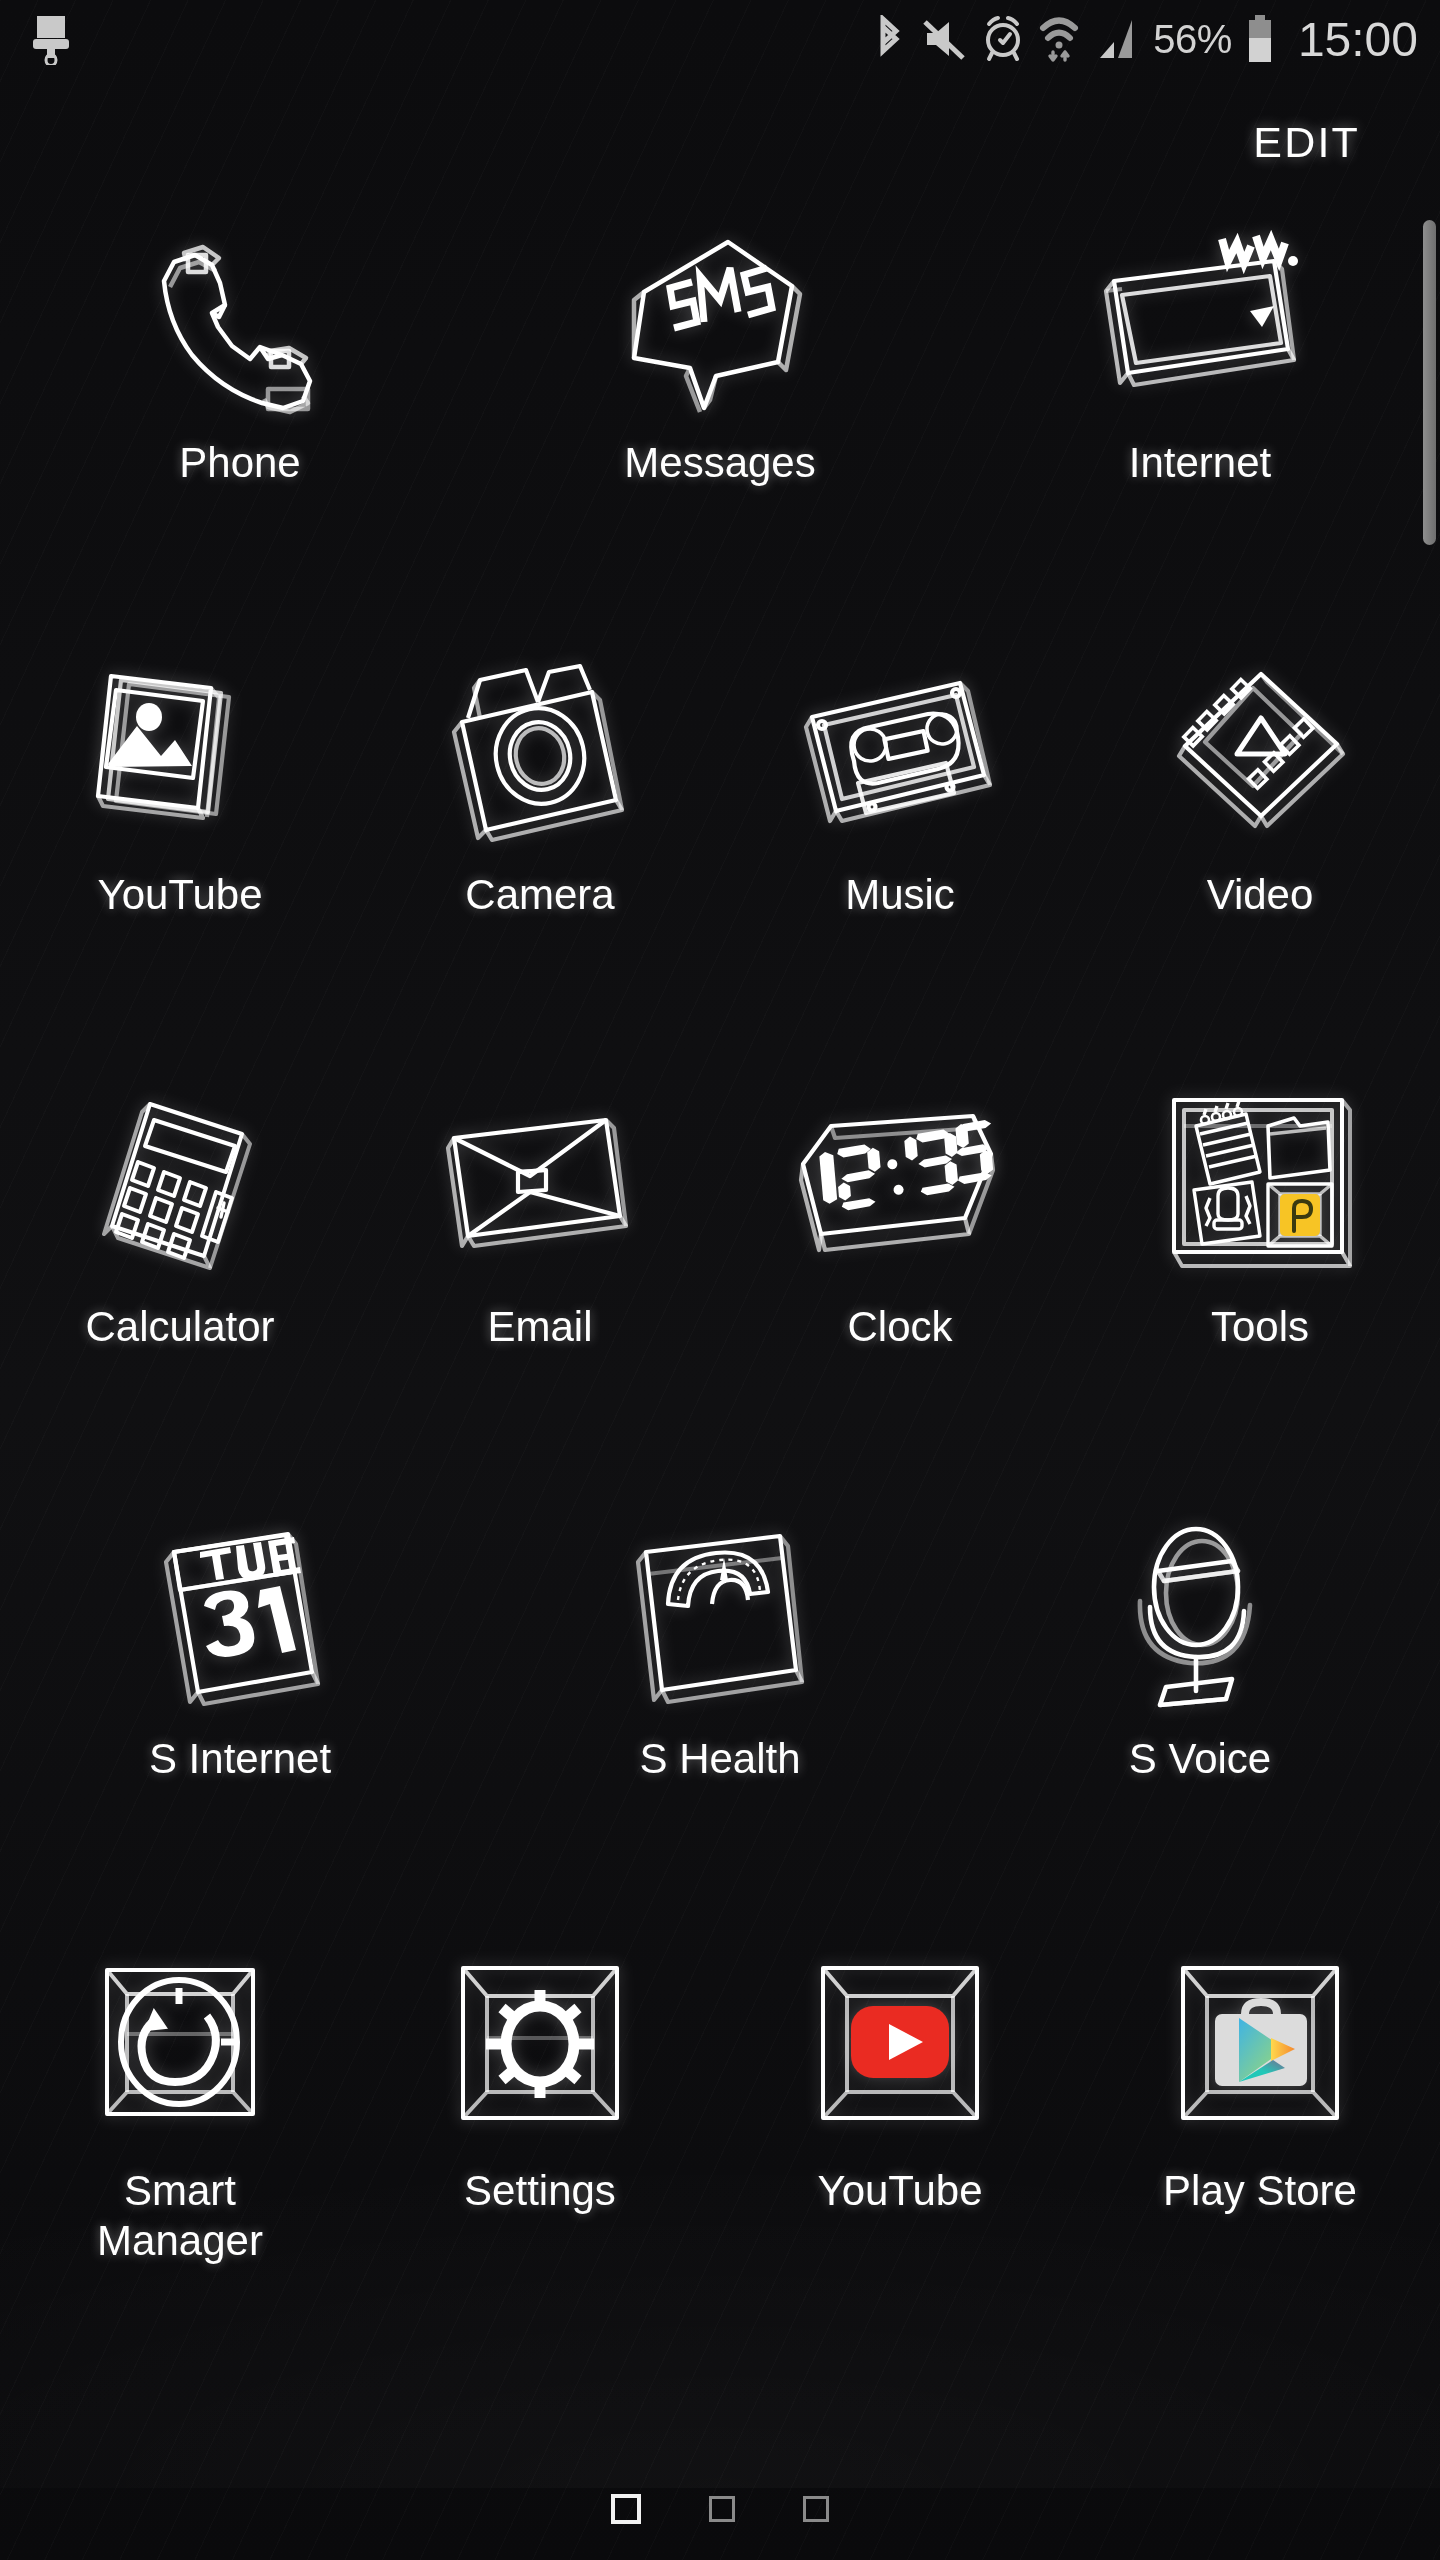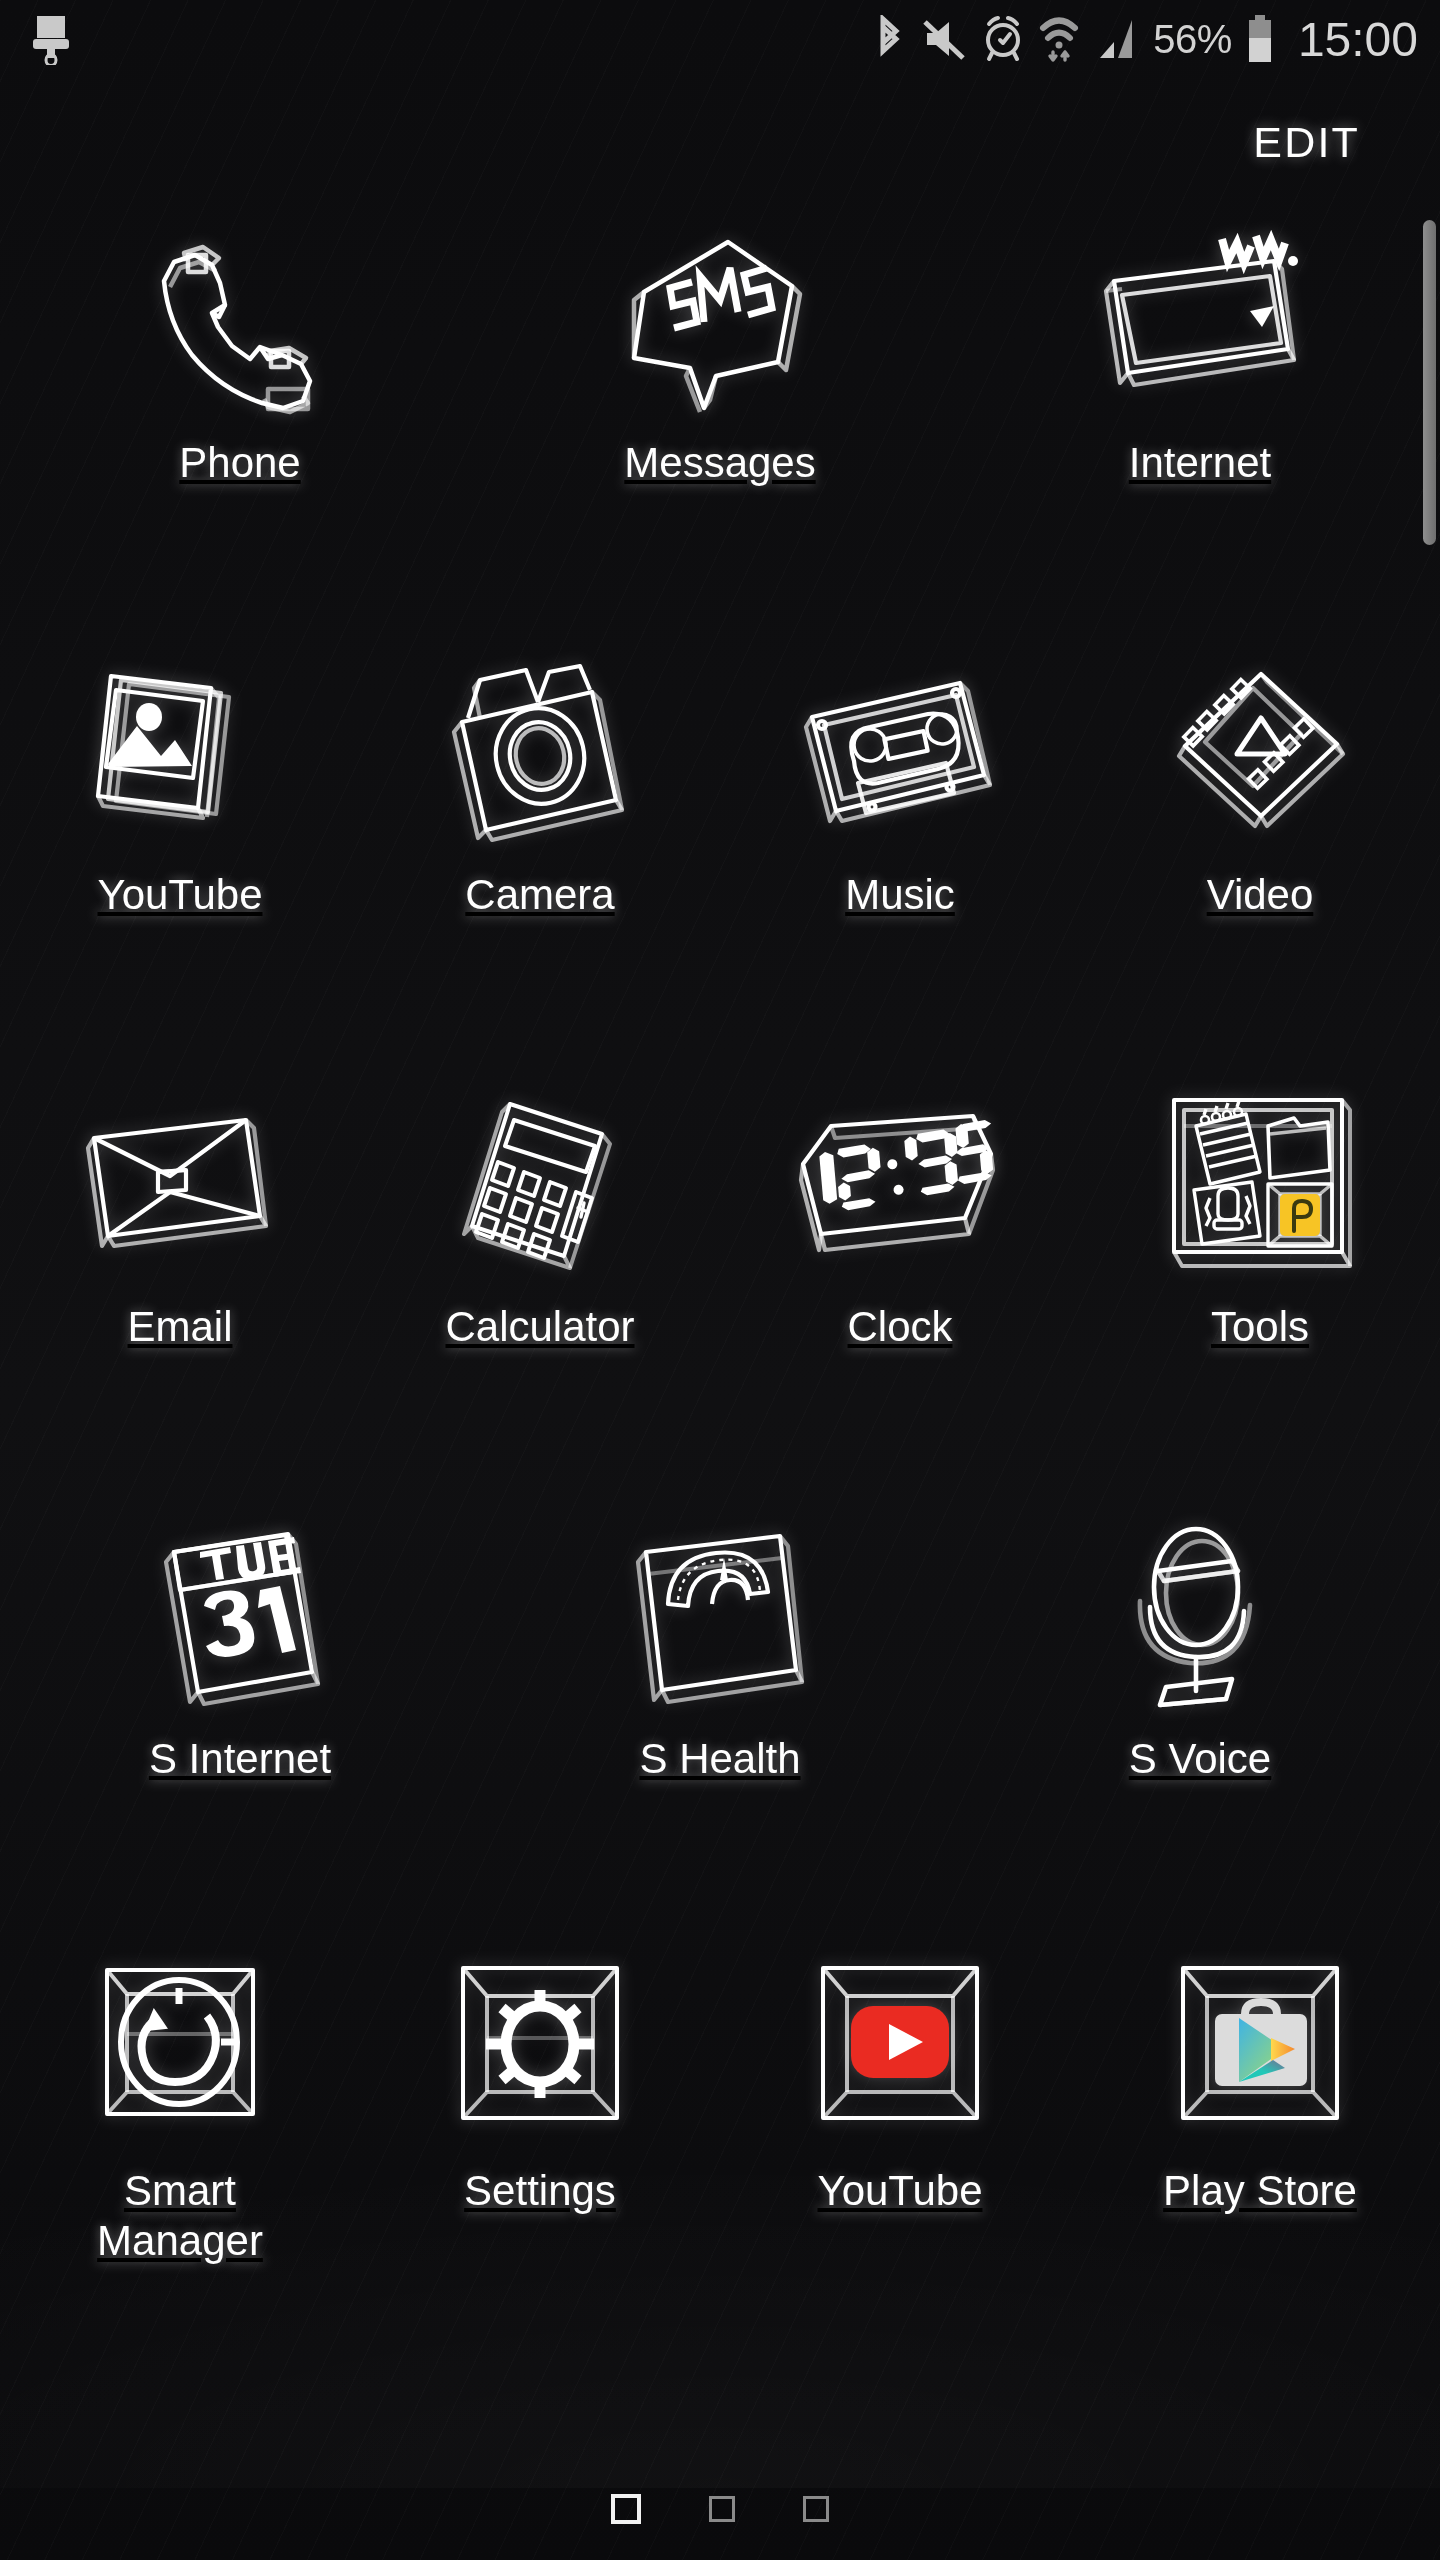--- a/index.html
+++ b/index.html
@@ -53,21 +53,21 @@
     position:absolute; right:4px; top:200px; width:13px; height:2150px;
   }
   #scrollbar-thumb {
     position:absolute; right:0px; top:20px;
     width:13px; height:325px; border-radius:7px;
     background:linear-gradient(90deg,#8e8e8e,#6e6e6e);
   }
 
   
   #app-grid {
-    position:absolute; top:196px; left:0; width:1332px;text-decoration:underline;
+    position:absolute; top:196px; left:0; width:1332px;
   }
   .app-row {
     display:flex; width:1440px; height:432px;
   }
   .app-row.last-row { height:400px; }
   #bottom-band {
     position:absolute; left:0; top:2018px; width:1440px; height:470px;
     background:radial-gradient(ellipse 120% 100% at 50% 100%,
       rgba(255,255,255,.028) 0%, rgba(255,255,255,0) 72%);
     pointer-events:none;
@@ -323,38 +323,20 @@
           </svg>
         </div>
         <div class="app-label">Video</div>
       </div>
     </div>
 
     <div class="app-row">
 
       <div class="app-cell">
         <div class="icon-box">
-          <svg width="200" height="175" viewBox="0 0 200 175">
-            <g fill="none" stroke="#fff" stroke-width="4.2" stroke-linejoin="round">
-              <path d="M14 38 L166 20 L180 116 L28 136 Z"></path>
-              <path d="M14 38 L8 48 L22 146 L28 136" opacity="0.65"></path>
-              <path d="M28 136 L34 146 L186 126 L180 116" opacity="0.65"></path>
-              <path d="M166 20 L174 28 L186 126" opacity="0.55"></path>
-              <path d="M14 38 L90 76 L166 20"></path>
-              <path d="M28 136 L90 92 L180 116"></path>
-              <path d="M78 72 L78 92 L106 90 L106 70 Z"></path>
-              <path d="M78 72 L106 70" opacity="0.8"></path>
-            </g>
-          </svg>
-        </div>
-        <div class="app-label">Email</div>
-      </div>
-
-      <div class="app-cell">
-        <div class="icon-box">
           <svg width="185" height="195" viewBox="0 0 185 195">
             <g fill="none" stroke="#fff" stroke-width="4" stroke-linejoin="round">
               <path d="M62 14 L154 44 L116 166 L24 136 Z"></path>
               <path d="M62 14 L54 22 L16 144 L24 136" opacity="0.6"></path>
               <path d="M24 136 L30 148 L122 178 L116 166" opacity="0.6"></path>
               <path d="M154 44 L162 54 L122 178" opacity="0.55"></path>
               <path d="M66 30 L147 56 L138 82 L57 56 Z"></path>
               <path d="M50 72 L66 78 L60 96 L44 90 Z"></path>
               <path d="M76 82 L92 88 L86 106 L70 100 Z"></path>
               <path d="M102 92 L118 98 L112 116 L96 110 Z"></path>
@@ -366,20 +348,38 @@
               <path d="M86 144 L102 150 L96 168 L80 162 Z"></path>
               <path d="M128 102 L144 108 L130 152 L114 146 Z"></path>
             </g>
             <g stroke="#fff" stroke-width="3.4" stroke-linecap="round">
               <line x1="130" y1="118" x2="140" y2="122"></line>
               <line x1="136" y1="113" x2="133" y2="127"></line>
             </g>
           </svg>
         </div>
         <div class="app-label">Calculator</div>
+      </div>
+
+      <div class="app-cell">
+        <div class="icon-box">
+          <svg width="200" height="175" viewBox="0 0 200 175">
+            <g fill="none" stroke="#fff" stroke-width="4.2" stroke-linejoin="round">
+              <path d="M14 38 L166 20 L180 116 L28 136 Z"></path>
+              <path d="M14 38 L8 48 L22 146 L28 136" opacity="0.65"></path>
+              <path d="M28 136 L34 146 L186 126 L180 116" opacity="0.65"></path>
+              <path d="M166 20 L174 28 L186 126" opacity="0.55"></path>
+              <path d="M14 38 L90 76 L166 20"></path>
+              <path d="M28 136 L90 92 L180 116"></path>
+              <path d="M78 72 L78 92 L106 90 L106 70 Z"></path>
+              <path d="M78 72 L106 70" opacity="0.8"></path>
+            </g>
+          </svg>
+        </div>
+        <div class="app-label">Email</div>
       </div>
 
       <div class="app-cell">
         <div class="icon-box">
           <svg width="210" height="175" viewBox="0 0 210 175">
             <g fill="none" stroke="#fff" stroke-width="4.2" stroke-linejoin="round">
               <path d="M8 64 L36 26 L178 16 L196 54 L170 118 L26 134 Z"></path>
               <path d="M8 64 L6 80 L24 150 L26 134" opacity="0.65"></path>
               <path d="M26 134 L30 150 L174 134 L170 118" opacity="0.65"></path>
               <path d="M196 54 L198 70 L174 134" opacity="0.55"></path>

